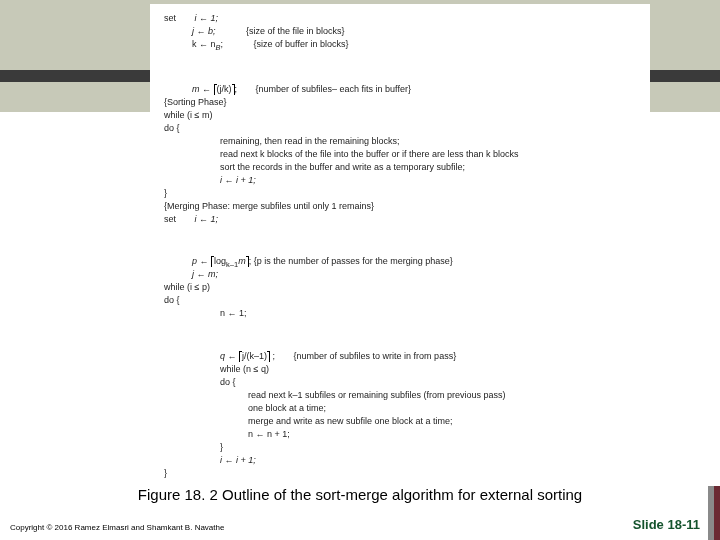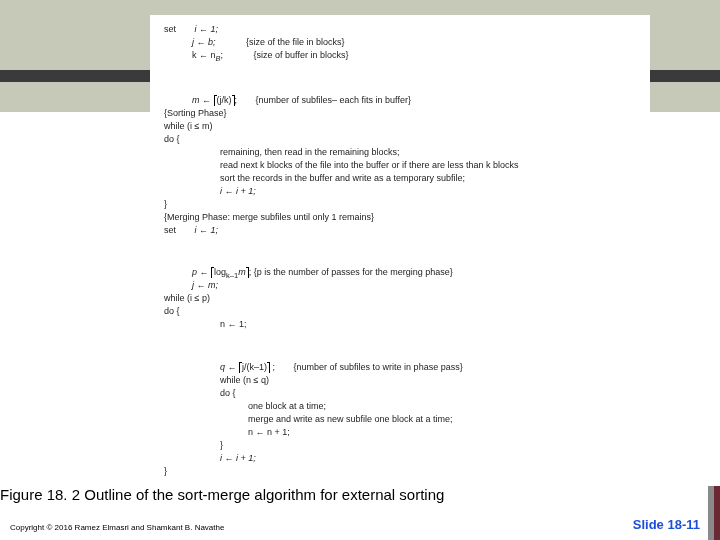--- a/index.html
+++ b/index.html
@@ -42,55 +42,56 @@
     .right-bar2 {
       position: absolute;
       top: 486px;
       right: 6px;
       width: 6px;
       height: 54px;
       background: #8a8a8a;
     }
     .algo-container {
       position: absolute;
-      top: 15px;
+      top: 4px;
       left: 150px;
       width: 500px;
       background: #ffffff;
       padding: 8px 14px 8px 14px;
       font-family: Arial, sans-serif;
       font-size: 9px;
       color: #222;
       line-height: 1.45;
     }
     .algo-container .row {
       white-space: nowrap;
     }
     .figure-caption {
       position: absolute;
       top: 486px;
       left: 0;
       width: 720px;
+      text-align: center;
       font-size: 15px;
       color: #000;
     }
     .copyright {
       position: absolute;
       bottom: 8px;
       left: 10px;
       font-size: 8px;
       color: #000;
     }
     .slide-num {
       position: absolute;
       bottom: 8px;
       right: 20px;
       font-size: 13px;
       font-weight: bold;
-      color: #1d4ed8;
+      color: #14532d;
     }
     .bold { font-weight: normal; }
     .ind1 { padding-left: 0px; }
     .ind2 { padding-left: 28px; }
     .ind3 { padding-left: 56px; }
     .ind4 { padding-left: 84px; }
     .ceil {
       display: inline-block;
       border-left: 1px solid #000;
       border-right: 1px solid #000;
@@ -155,24 +156,25 @@
   </div>
   <div class="row ind2">
     <span style="font-style:italic">p ← </span><span class="ceil"><span>log</span><sub>k–1</sub><span style="font-style:italic">m</span></span><span>; {p is the number of passes for the merging phase}</span>
   </div>
   <div class="row ind2" style="font-style:italic">j ← m;</div>
   <div class="row ind1">while (i ≤ p)</div>
   <div class="row ind1">do {</div>
   <div class="row ind3" style="">n ← 1;</div>
   <div class="row ind3">
     <span style="font-style:italic">q ← </span><span class="ceil" style=""> j/(k–1) </span><span> ;</span><span class="gap-sm"></span>
-    <span>{number of subfiles to write in phase pass}</span>
+    <span>{number of subfiles to write in from pass}</span>
   </div>
   <div class="row ind3">while (n ≤ q)</div>
   <div class="row ind3">do {</div>
+  <div class="row ind4">read next k–1 subfiles or remaining subfiles (from previous pass)</div>
   <div class="row ind4">one block at a time;</div>
   <div class="row ind4">merge and write as new subfile one block at a time;</div>
   <div class="row ind4" style="">n ← n + 1;</div>
   <div class="row ind3">}</div>
   <div class="row ind3" style="font-style:italic">i ← i + 1;</div>
   <div class="row ind1">}</div>
 </div>
 
 <div class="figure-caption">Figure 18. 2 Outline of the sort-merge algorithm for external sorting</div>
 <div class="copyright">Copyright © 2016 Ramez Elmasri and Shamkant B. Navathe</div>

